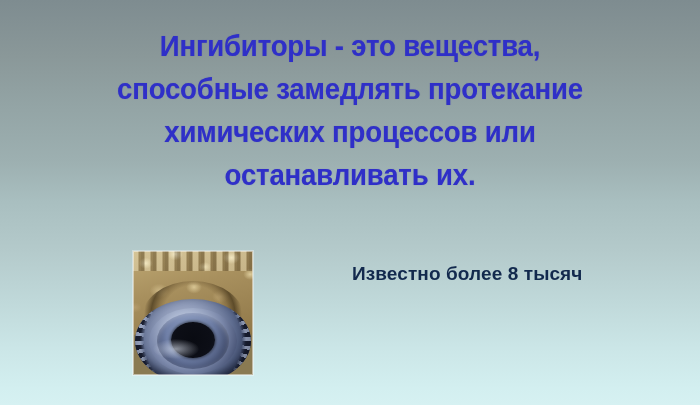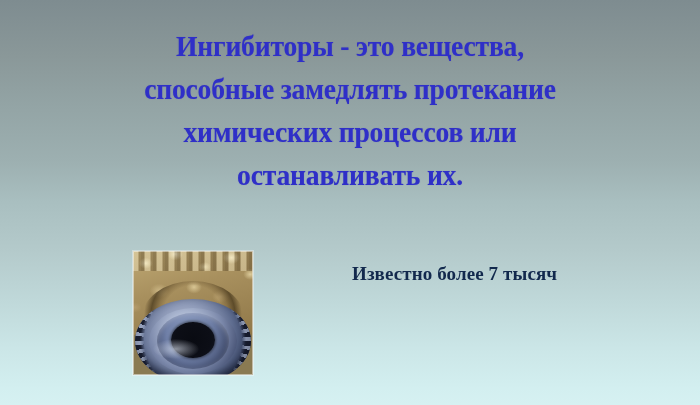--- a/index.html
+++ b/index.html
@@ -18,21 +18,21 @@
       #8a9899 14%,
       #93a4a5 26%,
       #9db0b1 40%,
       #a9bfc0 50%,
       #b4cacb 62%,
       #bfd8d9 74%,
       #cbe6e7 86%,
       #d3eff0 96%,
       #d6f1f2 100%
     );
-    font-family: Liberation Serif, serif;
+    font-family: Liberation Sans, sans-serif;
   }
 
   
   #headline {
     position: absolute;
     left: 0;
     top: 24px;
     width: 700px;
     text-align: center;
     color: #2f2fc8;
@@ -213,15 +213,15 @@
     <div class="steel-gear">
       <div class="steel-teeth"></div>
       <div class="steel-face"></div>
       <div class="steel-inner-ring"></div>
       <div class="steel-hub"></div>
       <div class="steel-highlight"></div>
     </div>
     <div class="photo-edge"></div>
   </div>
 
-  <div id="caption">Известно более 7 тысяч</div>
+  <div id="caption">Известно более 8 тысяч</div>
 
 </div>
 
 </body></html>

